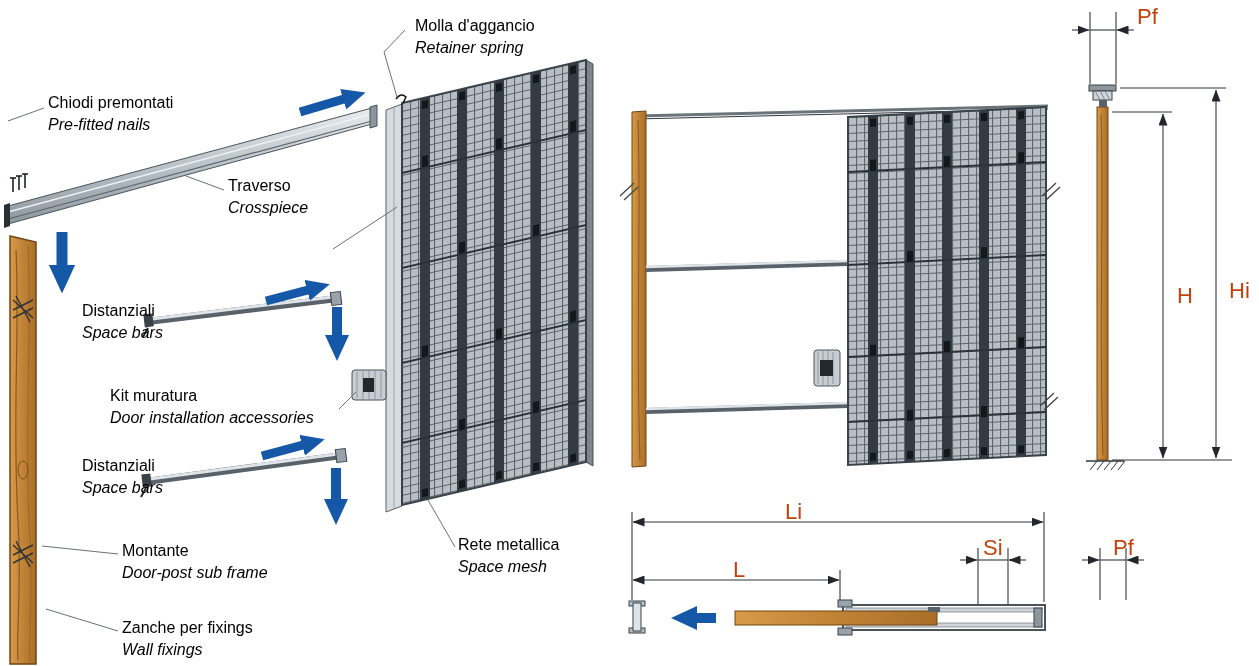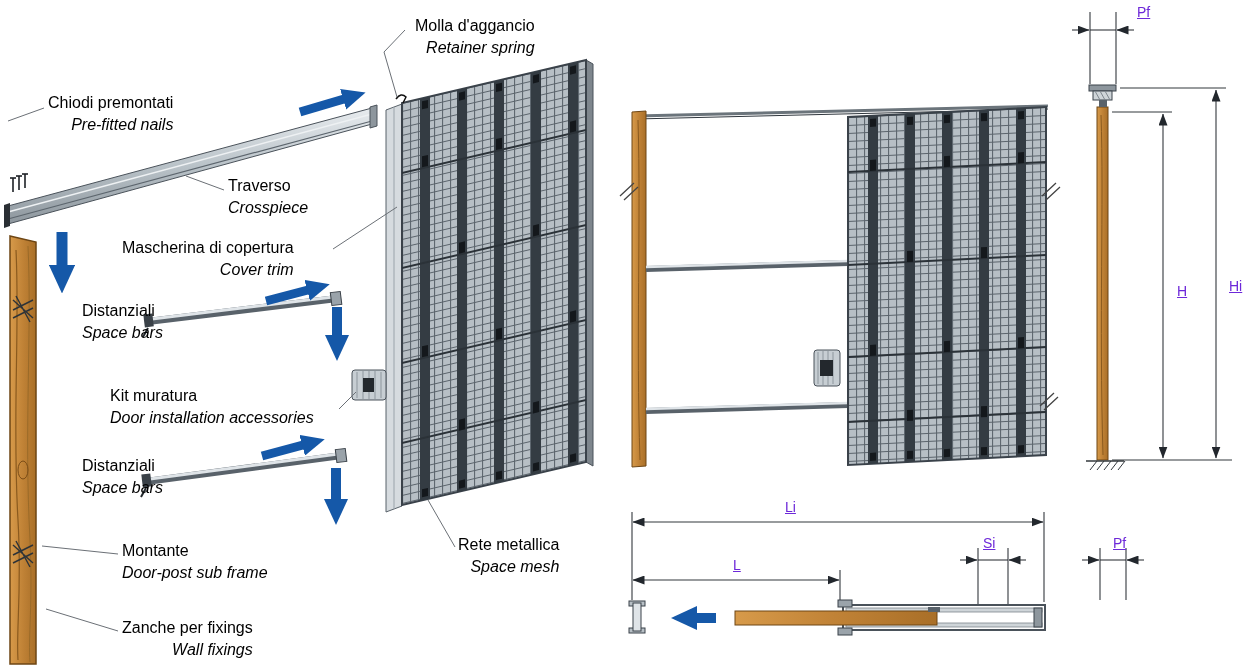--- a/index.html
+++ b/index.html
@@ -1,22 +1,22 @@
 <!DOCTYPE html>
 <html><head>
 <meta charset="utf-8">
 <style>
   html,body{margin:0;padding:0;background:#fff;}
   .stage{position:relative;width:1259px;height:666px;background:#fff;overflow:hidden;
          font-family:"Liberation Sans",sans-serif;}
   .stage > svg{position:absolute;left:0;top:0;}
   .label{position:absolute;color:#000000;font-size:16px;line-height:22px;white-space:nowrap;}
-  .label .en{font-style:italic;text-align:right;}
+  .label .en{font-style:italic;}
   .label .en.b{font-weight:normal;}
-  .dim{position:absolute;color:#6d28d9;font-size:14px;white-space:nowrap;text-decoration:underline;}
+  .dim{position:absolute;color:#c2410c;font-size:22px;white-space:nowrap;}
 </style>
 </head>
 <body>
 
 <div class="stage">
 
 <svg width="1259" height="666" viewBox="0 0 1259 666">
   <defs>
     <pattern id="mesh" width="8" height="8" patternUnits="userSpaceOnUse">
       <rect width="8" height="8" fill="#b7bfc5"></rect>
@@ -291,24 +291,20 @@
 <div class="label" style="left:228px;top:175px">
   <div>Traverso</div>
   <div class="en">Crosspiece</div>
 </div>
 
 <div class="label" style="left:48px;top:92px">
   <div>Chiodi premontati</div>
   <div class="en">Pre-fitted nails</div>
 </div>
 
-<div class="label" style="left:122px;top:237px">
-  <div>Mascherina di copertura</div>
-  <div class="en">Cover trim</div>
-</div>
 
 <div class="label" style="left:82px;top:300px">
   <div>Distanziali</div>
   <div class="en">Space bars</div>
 </div>
 
 <div class="label" style="left:110px;top:385px">
   <div>Kit muratura</div>
   <div class="en b">Door installation accessories</div>
 </div>

